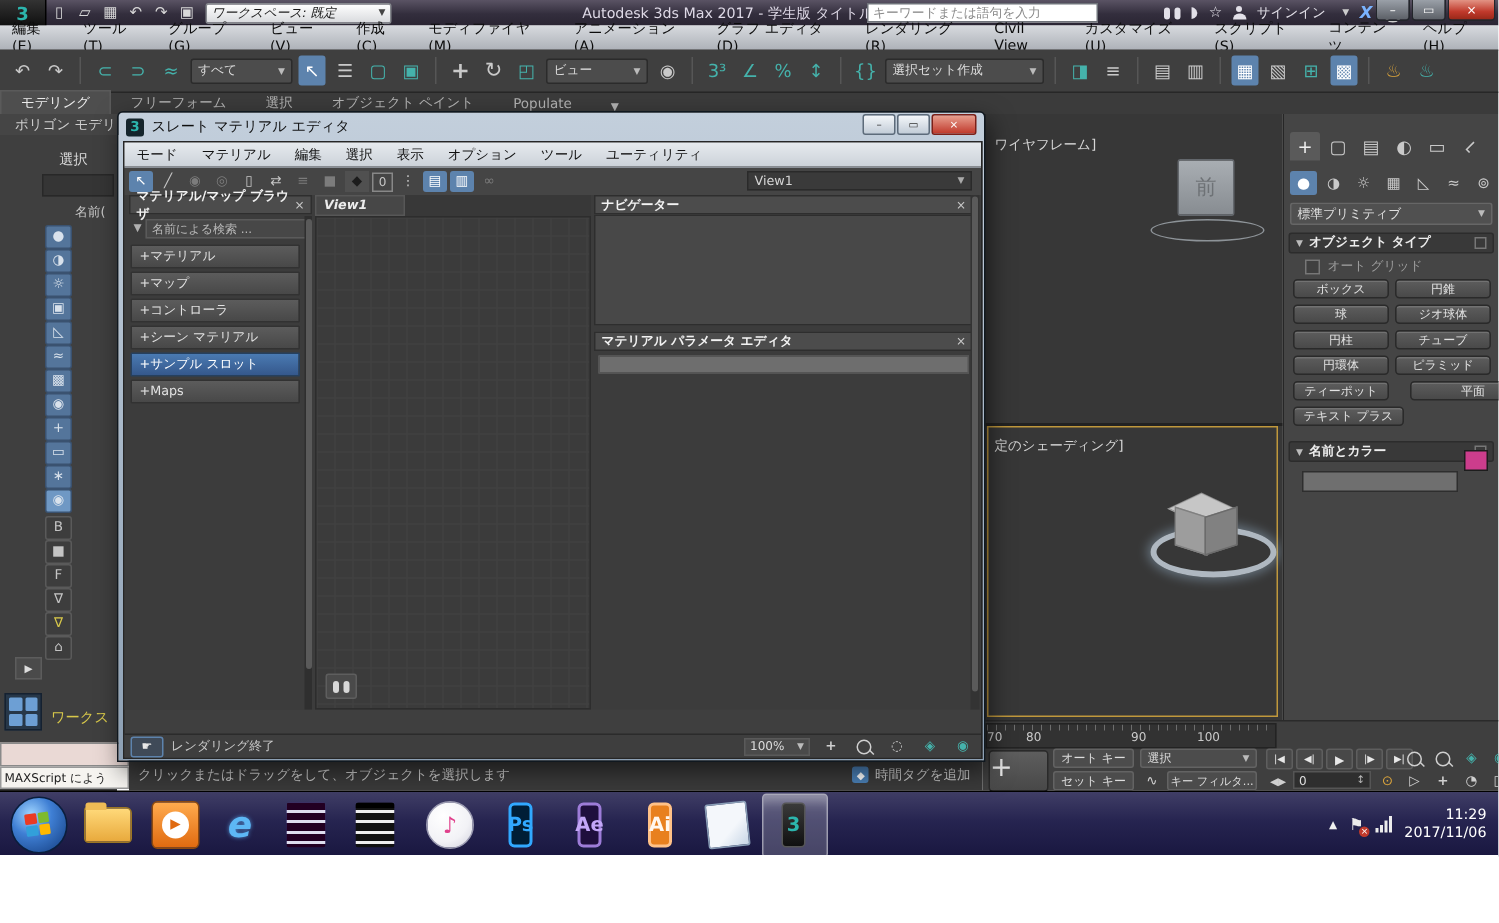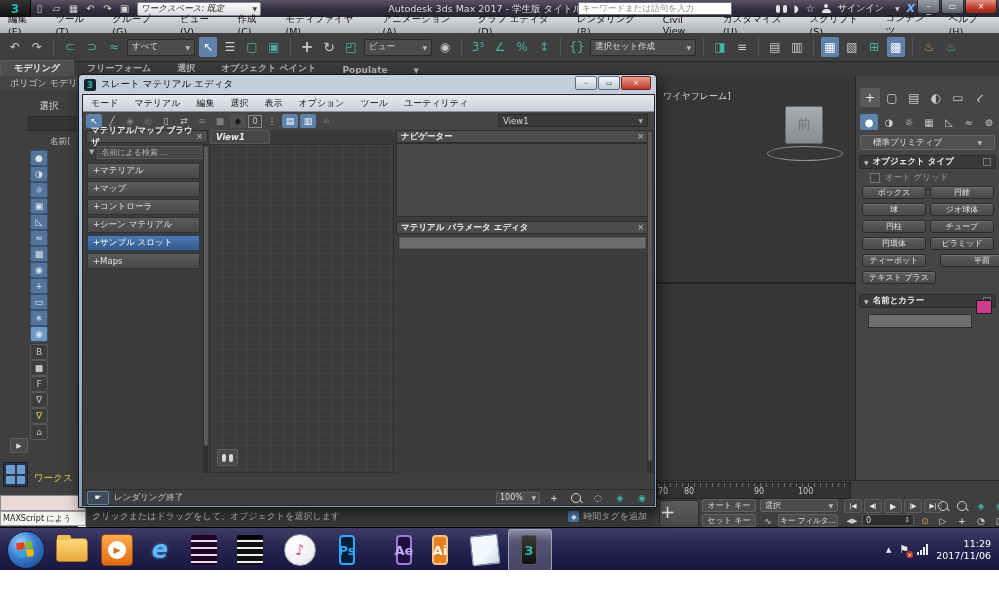--- a/index.html
+++ b/index.html
@@ -43,21 +43,21 @@
   #main-toolbar{left:0;top:33px;width:999px;height:29px;background:#3f3f3f;border-bottom:1px solid #272727;
     display:flex;align-items:center;gap:4px;padding-left:6px;box-sizing:border-box;}
   .tico{min-width:18px;height:20px;color:#c9c9c9;font-size:12px;display:inline-flex;align-items:center;justify-content:center;}
   .tico.teal{color:#45b2ab;}
   .tico.hl{background:#5d83ad;border-radius:2px;color:#fff;}
   .tsep{width:1px;height:18px;background:#565656;margin:0 3px;}
   .dfield{height:15px;background:#4c4c4c;border:1px solid #2b2b2b;border-radius:2px;color:#ddd;
     font-size:8.5px;display:inline-flex;align-items:center;padding:0 4px;}
 
   
-  #ribbon{left:0;top:62px;width:999px;height:14px;background:#3b3b3b;display:flex;align-items:flex-end;color:#b3b3b3;font-size:9px;font-weight:bold;}
+  #ribbon{left:0;top:62px;width:999px;height:14px;background:#3b3b3b;display:flex;align-items:flex-end;color:#b3b3b3;font-size:9px;}
   #ribbon .rtab{padding:1px 13px;}
   #ribbon .rtab.active{background:#4e4e4e;color:#ececec;border:1px solid #5a5a5a;border-bottom:none;}
   #subtab{left:0;top:76px;width:200px;height:14px;background:#454545;color:#cfcfcf;font-size:9px;
     display:flex;align-items:center;padding-left:10px;}
 
   
   #left-rail{left:0;top:90px;width:78px;height:440px;background:#3f3f3f;}
   #rail-title{position:absolute;left:24px;top:10px;width:50px;text-align:center;color:#ddd;font-size:9.5px;}
   #rail-field{position:absolute;left:28px;top:26px;width:46px;height:13px;background:#353535;border:1px solid #282828;}
   #rail-name{position:absolute;left:50px;top:46px;color:#c9c9c9;font-size:8.5px;}
@@ -100,21 +100,21 @@
   #cube-left{left:124px;top:56px;width:20px;height:24px;background:#9d9d9d;transform:skewY(18deg);border:1px solid #808080;}
   #cube-right{left:144px;top:56px;width:20px;height:24px;background:#818181;transform:skewY(-18deg);border:1px solid #6b6b6b;}
 
   
   #cmdpanel{left:855px;top:76px;width:144px;height:404px;background:#454545;border-left:1px solid #262626;box-sizing:border-box;}
   .ctab{width:20px;height:19px;color:#c9c9c9;font-size:12px;display:inline-flex;align-items:center;justify-content:center;}
   .ctab.active{background:#5a5a5a;border-radius:2px 2px 0 0;color:#f0f0f0;}
   .csub{width:18px;height:16px;color:#c9c9c9;font-size:10px;display:inline-flex;align-items:center;justify-content:center;}
   .csub.active{background:#5d83ad;border-radius:2px;color:#fff;}
   #cat-dd{position:absolute;left:4px;top:59px;width:135px;height:15px;background:#505050;border:1px solid #666;
-    border-radius:2px;color:#e0e0e0;font-size:8.5px;display:flex;align-items:center;padding:0 12px;box-sizing:border-box;}
+    border-radius:2px;color:#e0e0e0;font-size:8.5px;display:flex;align-items:center;padding:0 4px;box-sizing:border-box;}
   .rollout{position:absolute;left:3px;width:137px;height:14px;background:#393939;border:1px solid #2c2c2c;border-radius:2px;
     color:#ededed;font-size:8.5px;font-weight:bold;display:flex;align-items:center;gap:4px;padding:0 4px;box-sizing:border-box;}
   .rollout .pin{margin-left:auto;width:6px;height:6px;border:1px solid #777;}
   #autogrid{position:absolute;left:14px;top:96px;display:flex;align-items:center;gap:5px;color:#9d9d9d;font-size:8.5px;}
   #autogrid .chk{width:8px;height:8px;background:#3f3f3f;border:1px solid #777;}
   .obtn{position:absolute;height:13px;background:linear-gradient(#5d5d5d,#494949);border:1px solid #2a2a2a;border-radius:3px;
     box-shadow:inset 0 1px 0 #727272;color:#e2e2e2;font-size:8px;display:flex;align-items:center;justify-content:center;box-sizing:border-box;}
   #nc-field{position:absolute;left:12px;top:224px;width:104px;height:14px;background:#6f6f6f;border:1px solid #2e2e2e;box-sizing:border-box;}
   #nc-swatch{position:absolute;left:120px;top:224px;width:16px;height:14px;border:1px solid #1d1d1d;box-sizing:border-box;}
 
@@ -386,20 +386,27 @@
       <span class="cube">◆</span>
       <span>時間タグを追加</span>
     </span>
   </div>
 
   <div id="viewports" class="abs">
     <span class="vplabel" style="left:6px;top:14px;">ワイヤフレーム]</span>
     <div id="viewcube">前</div>
     <div id="vc-ring"></div>
     <div id="vp-divider"></div>
+    <div id="vp-bottom">
+      <span class="vplabel" style="left:4px;top:6px;">定のシェーディング]</span>
+      <div id="cube-ring"></div>
+      <div id="cube-top" class="cubeface"></div>
+      <div id="cube-left" class="cubeface"></div>
+      <div id="cube-right" class="cubeface"></div>
+    </div>
   </div>
 
   <div id="cmdpanel" class="abs">
     <div style="position:absolute;left:4px;top:12px;display:flex;gap:2px;">
       <span class="ctab active">+</span>
       <span class="ctab">▢</span>
       <span class="ctab">▤</span>
       <span class="ctab">◐</span>
       <span class="ctab">▭</span>
       <span class="ctab" style="transform:rotate(-45deg);">⌐</span>
@@ -625,21 +632,21 @@
       </div>
     <div class="app" style="left:233px;">
         <span class="film"></span>
       </div>
     <div class="app" style="left:283px;">
         <span class="itunes">♪</span>
       </div>
     <div class="app" style="left:330px;">
       <span class="tile" style="background:#001e36;border:2px solid #31a8ff;color:#31a8ff;">Ps</span>
       </div>
-    <div class="app" style="left:376px;margin-left:11px;">
+    <div class="app" style="left:376px;">
       <span class="tile" style="background:#1f0f3d;border:2px solid #9d7cd8;color:#c3a6f7;">Ae</span>
       </div>
     <div class="app" style="left:423px;">
       <span class="tile" style="background:#e8801e;border:2px solid #ffc187;color:#fff7ee;">Ai</span>
       </div>
     <div class="app" style="left:468px;">
         <span class="builder"></span>
       </div>
     <div id="app-max-frame"></div>
     <div class="app" style="left:512px;">

